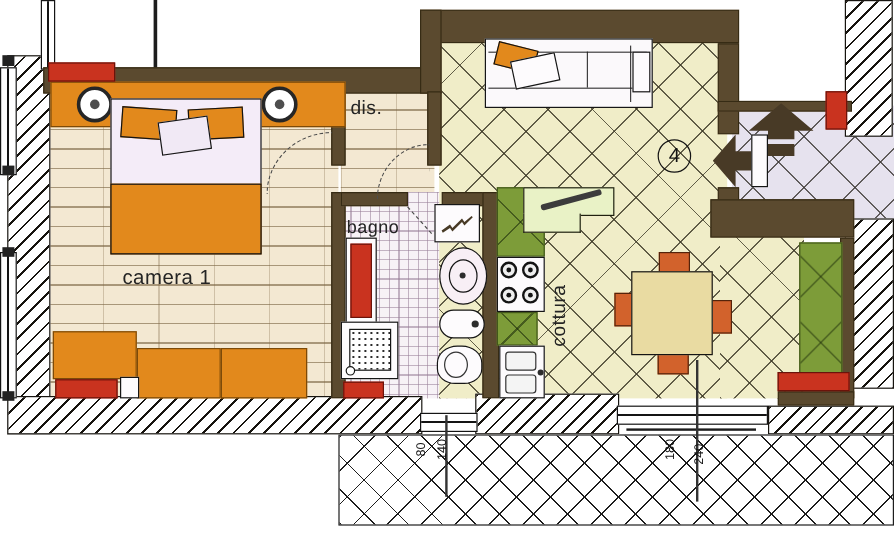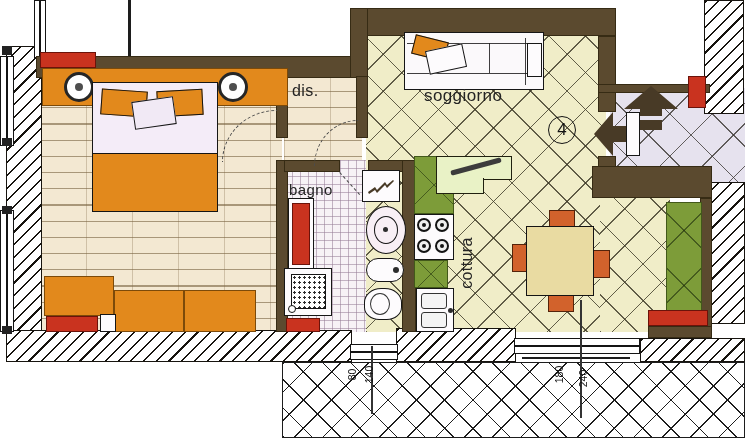--- a/index.html
+++ b/index.html
@@ -196,23 +196,23 @@
 
   <div class="abs red" style="left:688px;top:76px;width:18px;height:32px;"></div>
   <div class="abs white-box" style="left:626px;top:112px;width:14px;height:44px;"></div>
   <svg class="abs" style="left:624px;top:86px;" width="54" height="44" viewBox="0 0 54 44">
       <path d="M27 0 L54 23 L38 23 L38 30 L16 30 L16 23 L0 23 Z M16 34 L38 34 L38 44 L16 44 Z"></path>
     </svg>
   <svg class="abs" style="left:594px;top:112px;" width="32" height="44" viewBox="0 0 32 44">
       <path d="M0 22 L19 0 L19 14 L32 14 L32 30 L19 30 L19 44 Z"></path>
     </svg>
 
+  <div class="abs label" style="left:102px;top:222px;font-size:17px;">camera 1</div>
   <div class="abs label" style="left:292px;top:82px;">dis.</div>
   <div class="abs label" style="left:289px;top:181px;font-size:15px;">bagno</div>
-  <div class="abs label" style="left:424px;top:86px;font-size:17px;">soggiorno</div>
   <div class="abs label rot" style="left:432px;top:254px;width:70px;text-align:center;font-size:16px;">cottura</div>
   <div class="abs badge" style="left:548px;top:116px;width:28px;height:28px;">4</div>
 
   <div class="abs dimline" style="left:371px;top:346px;width:1.5px;height:68px;"></div>
   <div class="abs dimline" style="left:580px;top:300px;width:1.5px;height:118px;"></div>
   <div class="abs dim" style="left:337px;top:368px;width:30px;height:13px;">80</div>
   <div class="abs dim" style="left:354px;top:368px;width:30px;height:13px;">140</div>
   <div class="abs dim" style="left:544px;top:368px;width:30px;height:13px;">180</div>
   <div class="abs dim" style="left:568px;top:372px;width:30px;height:13px;">240</div>
 

